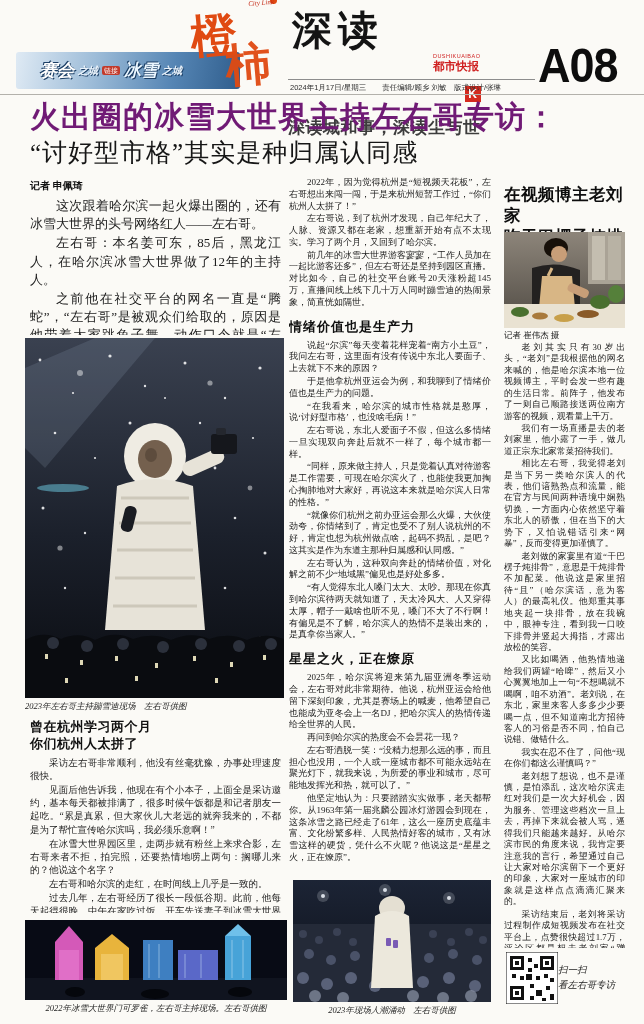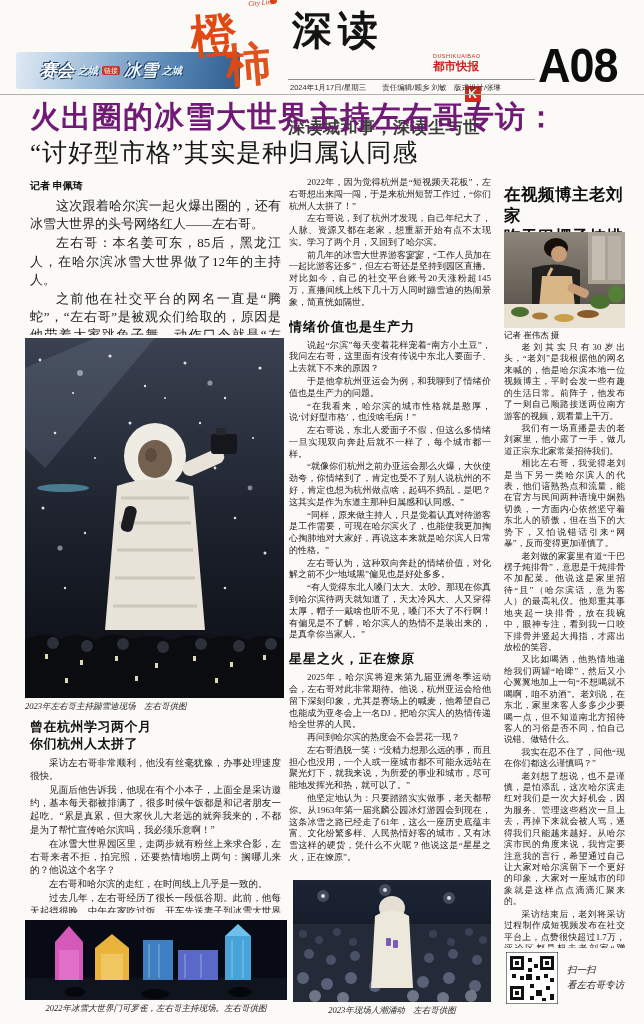--- a/index.html
+++ b/index.html
@@ -65,21 +65,21 @@
   .sb-title{position:absolute;left:504px;top:184px;width:122px;font-family:"Liberation Sans",sans-serif;
             font-weight:900;font-size:16.5px;line-height:1.28;color:#0d0d0d;letter-spacing:.5px;}
 
   
   .photo{position:absolute;display:block;}
   .cap{position:absolute;font-size:8.5px;color:#222;font-style:italic;}
   .cap-r{text-align:left;}
   .cap-c{text-align:center;}
 
   
-  .qr-block{position:absolute;left:506px;top:952px;width:119px;display:flex;align-items:center;gap:9px;}
+  .qr-block{position:absolute;left:506px;top:952px;width:119px;display:flex;align-items:center;}
   .qr-hint{font-size:9.5px;font-style:italic;color:#1c1c1c;line-height:1.6;}
 </style>
 </head>
 <body>
 
 <div class="page">
 
   <header class="masthead">
     <div class="banner">
       <span class="big">赛会</span>
@@ -254,22 +254,22 @@
 
   <div class="tblock c2t">
     <p>2022年，因为觉得杭州是“短视频天花板”，左右哥想出来闯一闯，于是来杭州短暂工作过，“你们杭州人太拼了！”</p>
     <p>左右哥说，到了杭州才发现，自己年纪大了，人脉、资源又都在老家，想重新开始有点不太现实。学习了两个月，又回到了哈尔滨。</p>
     <p>前几年的冰雪大世界游客寥寥，“工作人员加在一起比游客还多”，但左右哥还是坚持到园区直播。对比如今，自己的社交平台账号20天涨粉超145万，直播间线上线下几十万人同时蹦雪迪的热闹景象，简直恍如隔世。</p>
     <p class="sec-head">情绪价值也是生产力</p>
     <p>说起“尔滨”每天变着花样宠着“南方小土豆”，我问左右哥，这里面有没有传说中东北人要面子、上去就下不来的原因？</p>
     <p>于是他拿杭州亚运会为例，和我聊到了情绪价值也是生产力的问题。</p>
     <p>“在我看来，哈尔滨的城市性格就是憨厚，说‘讨好型市格’，也没啥毛病！”</p>
     <p>左右哥说，东北人爱面子不假，但这么多情绪一旦实现双向奔赴后就不一样了，每个城市都一样。</p>
+    <p>“同样，原来做主持人，只是觉着认真对待游客是工作需要，可现在哈尔滨火了，也能使我更加掏心掏肺地对大家好，再说这本来就是哈尔滨人日常的性格。”</p>
     <p>“就像你们杭州之前办亚运会那么火爆，大伙使劲夸，你情绪到了，肯定也受不了别人说杭州的不好，肯定也想为杭州做点啥，起码不捣乱，是吧？这其实是作为东道主那种归属感和认同感。”</p>
-    <p>“同样，原来做主持人，只是觉着认真对待游客是工作需要，可现在哈尔滨火了，也能使我更加掏心掏肺地对大家好，再说这本来就是哈尔滨人日常的性格。”</p>
     <p>左右哥认为，这种双向奔赴的情绪价值，对化解之前不少“地域黑”偏见也是好处多多。</p>
     <p>“有人觉得东北人嗓门太大、太吵。那现在你真到哈尔滨待两天就知道了，天太冷风大、人又穿得太厚，帽子一戴啥也听不见，嗓门不大了不行啊！有偏见是不了解，哈尔滨人的热情不是装出来的，是真拿你当家人。”</p>
     <p class="sec-head">星星之火，正在燎原</p>
     <p>2025年，哈尔滨将迎来第九届亚洲冬季运动会，左右哥对此非常期待。他说，杭州亚运会给他留下深刻印象，尤其是赛场上的喊麦，他希望自己也能成为亚冬会上一名DJ，把哈尔滨人的热情传递给全世界的人民。</p>
     <p>再问到哈尔滨的热度会不会昙花一现？</p>
     <p>左右哥洒脱一笑：“没精力想那么远的事，而且担心也没用，一个人或一座城市都不可能永远站在聚光灯下，就我来说，为所爱的事业和城市，尽可能地发挥光和热，就可以了。”</p>
     <p>他坚定地认为：只要踏踏实实做事，老天都帮你。从1963年第一届兆麟公园冰灯游园会到现在，这条冰雪之路已经走了61年，这么一座历史底蕴丰富、文化纷繁多样、人民热情好客的城市，又有冰雪这样的硬货，凭什么不火呢？他说这是“星星之火，正在燎原”。</p>
 
   </div>
 

